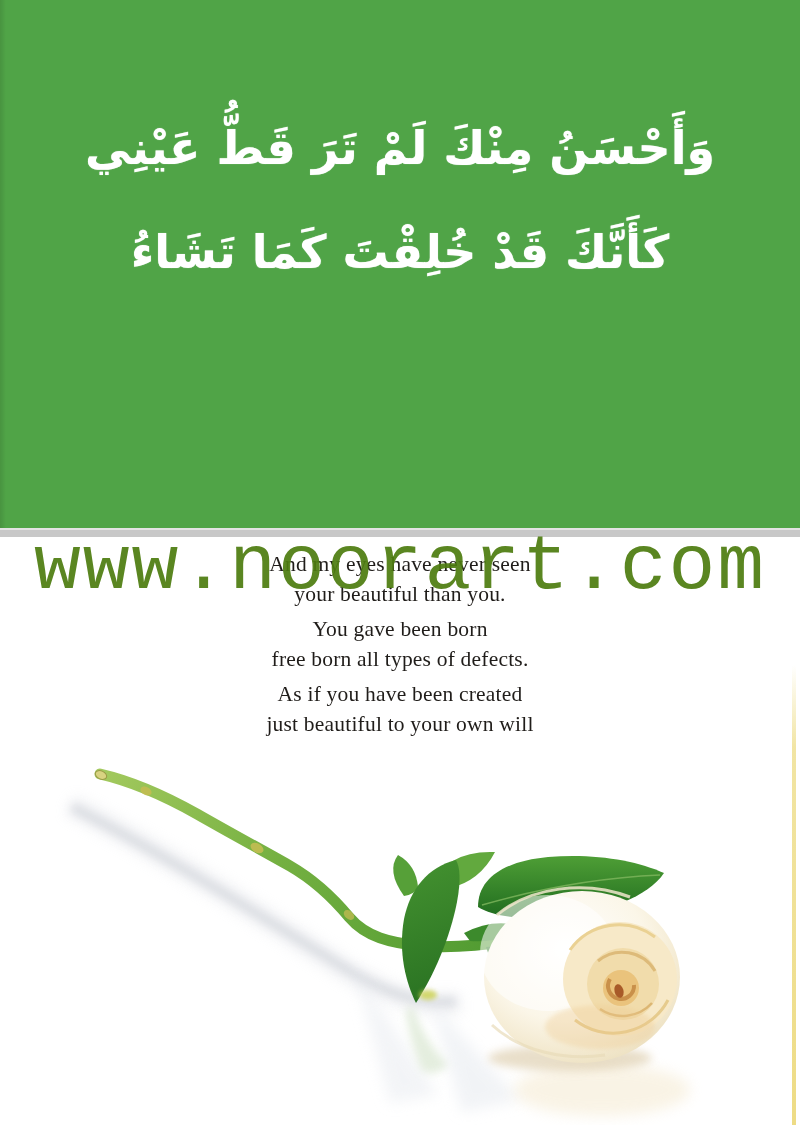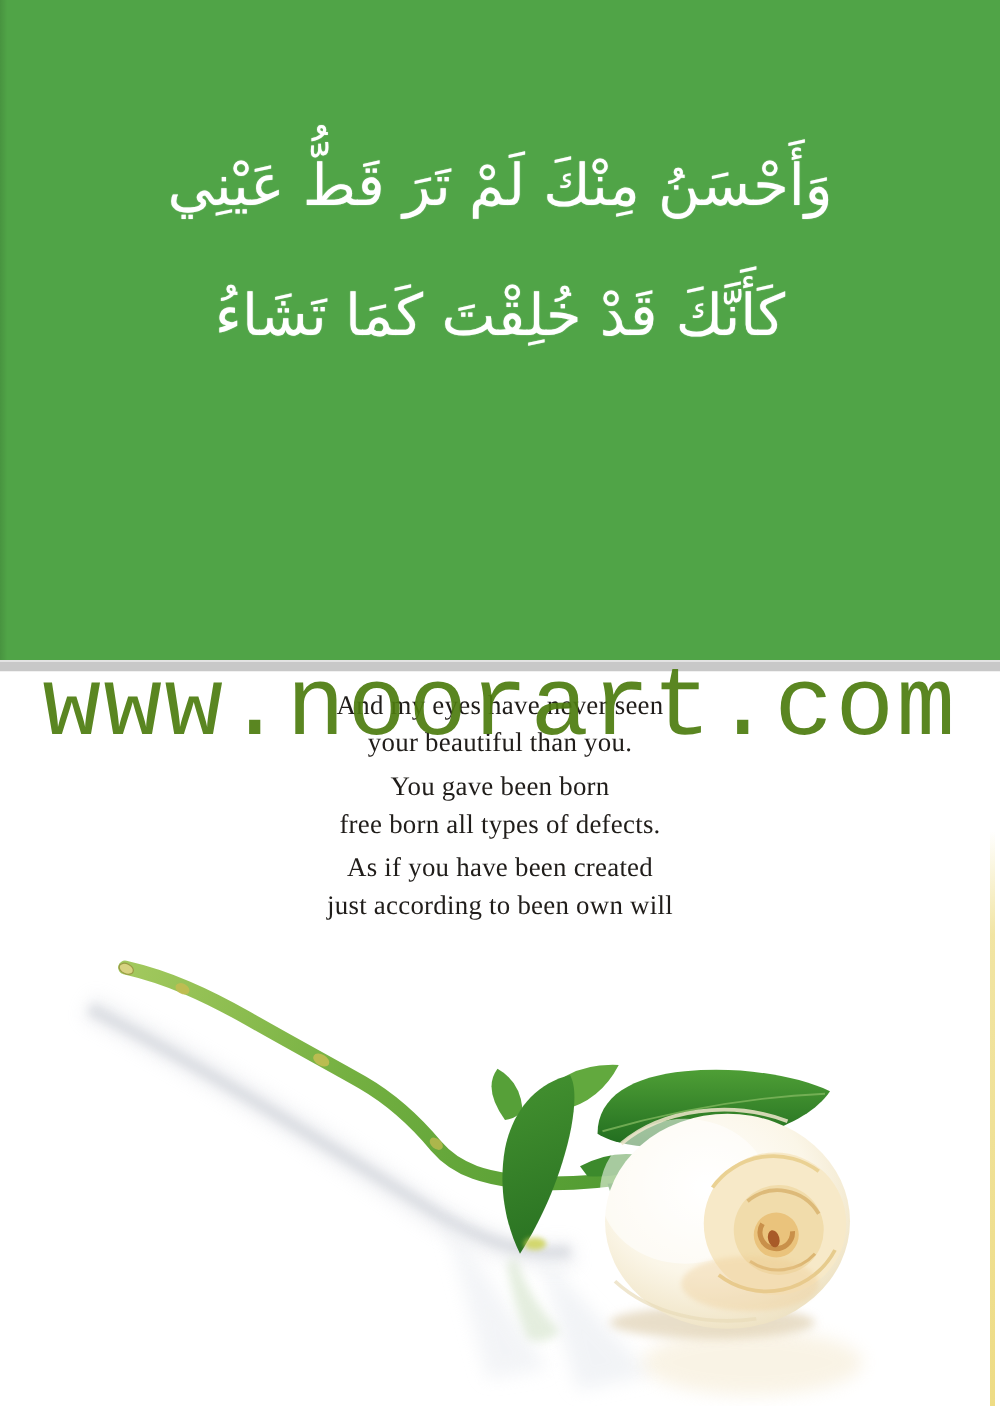--- a/index.html
+++ b/index.html
@@ -16,21 +16,21 @@
   .green-panel{
     position:absolute;top:0;left:0;width:800px;height:528px;
     background:#50a447;
   }
   .green-panel::before{
     content:"";position:absolute;left:0;top:0;bottom:0;width:6px;
     background:linear-gradient(to right, rgba(0,0,0,.10), rgba(0,0,0,0));
   }
   .arabic-block{
     position:absolute;top:96px;left:0;right:0;
-    display:flex;flex-direction:column;align-items:center;
+    display:flex;flex-direction:column;align-items:center;font-weight:bold;
   }
   .arabic-line{
     direction:rtl;
     height:104px;
     display:flex;align-items:center;justify-content:center;
     font-family:"DejaVu Sans", sans-serif;
     font-size:46px;
     color:#ffffff;
     white-space:nowrap;
     text-shadow:0 0 1px rgba(255,255,255,.6);
@@ -102,21 +102,21 @@
     <div class="stanza">
       <div class="line">And my eyes have never seen</div>
       <div class="line">your beautiful than you.</div>
     </div>
     <div class="stanza">
       <div class="line">You gave been born</div>
       <div class="line">free born all types of defects.</div>
     </div>
     <div class="stanza">
       <div class="line">As if you have been created</div>
-      <div class="line">just according to been own will</div>
+      <div class="line">just beautiful to your own will</div>
     </div>
   </section>
 
   <div class="watermark">www.noorart.com</div>
 
   <figure class="rose-photo">
     <svg width="800" height="360" viewBox="0 0 800 360" xmlns="http://www.w3.org/2000/svg">
       <defs>
         <linearGradient id="stemGrad" x1="100" y1="9" x2="508" y2="181" gradientUnits="userSpaceOnUse">
           <stop offset="0" stop-color="#a3c95e"></stop>

